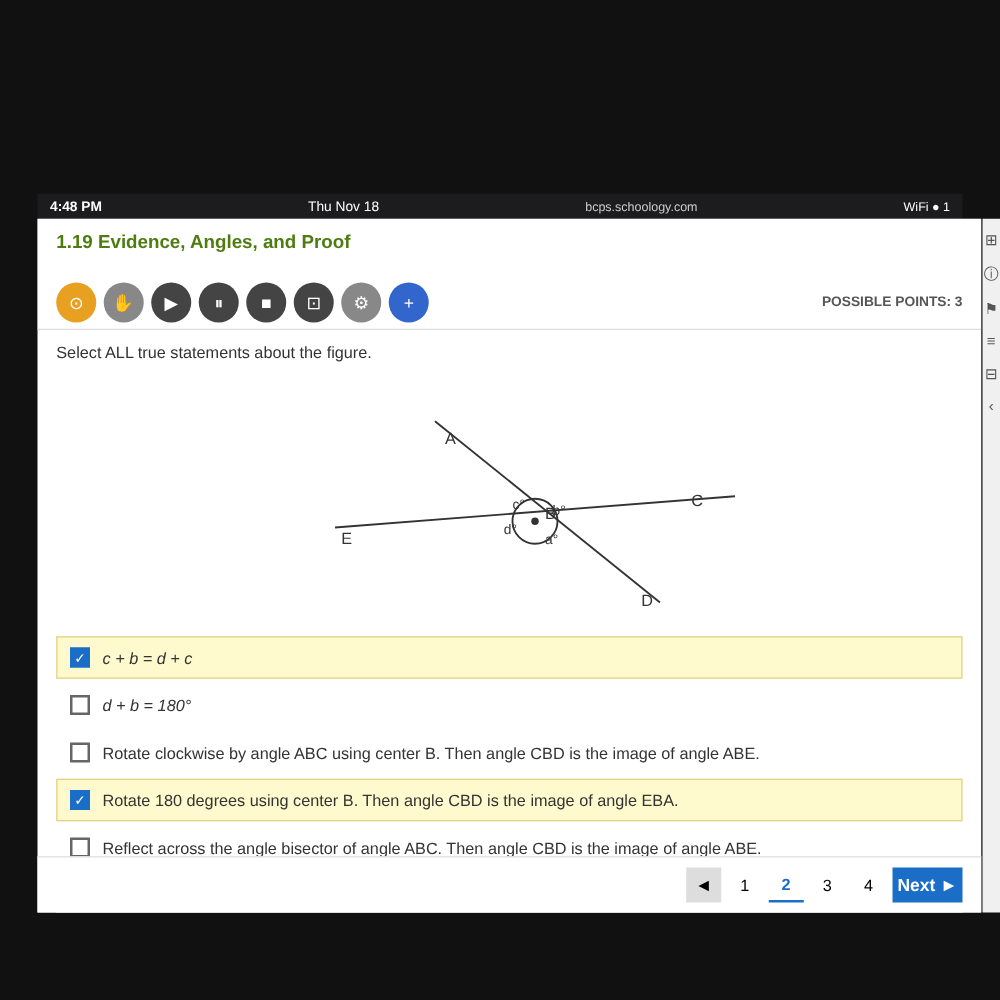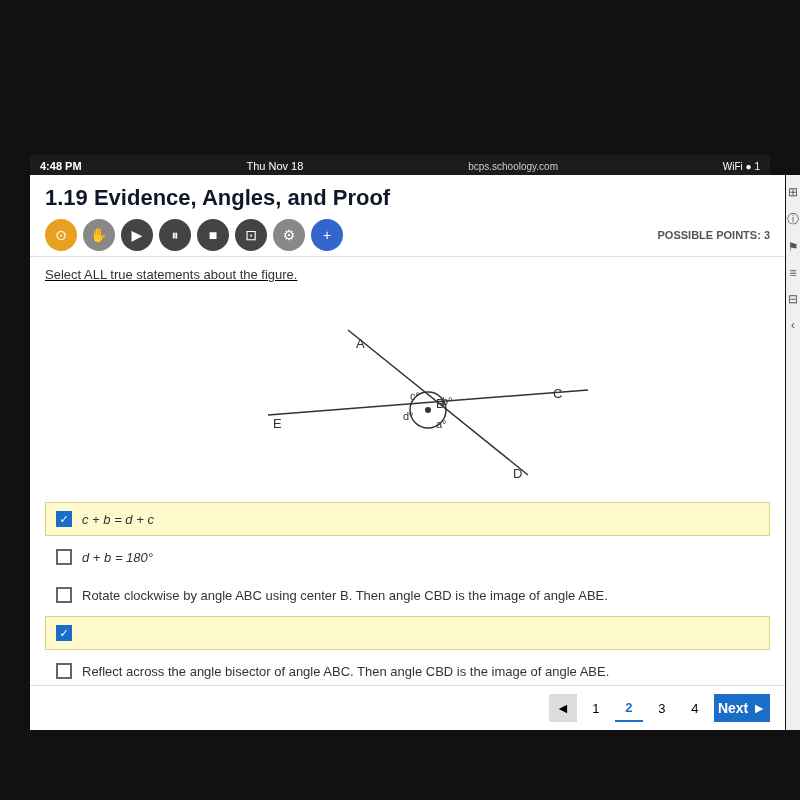--- a/index.html
+++ b/index.html
@@ -61,24 +61,24 @@
     }
 
     
     .header-bar {
       background: #fff;
       padding: 10px 15px 5px 15px;
       border-bottom: 1px solid #ddd;
     }
 
     .header-title {
-      font-size: 22px;
+      font-size: 15px;
       font-weight: bold;
-      color: #0f172a;
-      margin-bottom: 8px;
+      color: #4d7c0f;
+      margin-bottom: 24px;
     }
 
     .toolbar {
       display: flex;
       align-items: center;
       gap: 6px;
     }
 
     .toolbar-btn {
       width: 32px;
@@ -100,21 +100,20 @@
     .possible-points {
       margin-left: auto;
       font-size: 11px;
       color: #555;
       font-weight: bold;
     }
 
     
     .question-area {
       padding: 10px 15px;
-      text-decoration: underline;
     }
 
     .question-instruction {
       font-size: 13px;
       color: #333;
       margin-bottom: 10px;
     }
 
     
     .figure-area {
@@ -331,20 +330,21 @@
         <span class="answer-text math">d + b = 180°</span>
       </div>
 
       <div class="answer-item">
         <div class="checkbox"></div>
         <span class="answer-text">Rotate clockwise by angle ABC using center B. Then angle CBD is the image of angle ABE.</span>
       </div>
 
       <div class="answer-item selected">
         <div class="checkbox checked">✓</div>
+        <span class="answer-text">Rotate 180 degrees using center B. Then angle CBD is the image of angle EBA.</span>
       </div>
 
       <div class="answer-item">
         <div class="checkbox"></div>
         <span class="answer-text">Reflect across the angle bisector of angle ABC. Then angle CBD is the image of angle ABE.</span>
       </div>
 
       <div class="answer-item selected">
         <div class="checkbox checked">✓</div>
         <span class="answer-text">Reflect across line CE. Then angle CBD is the image of angle EBA.</span>

